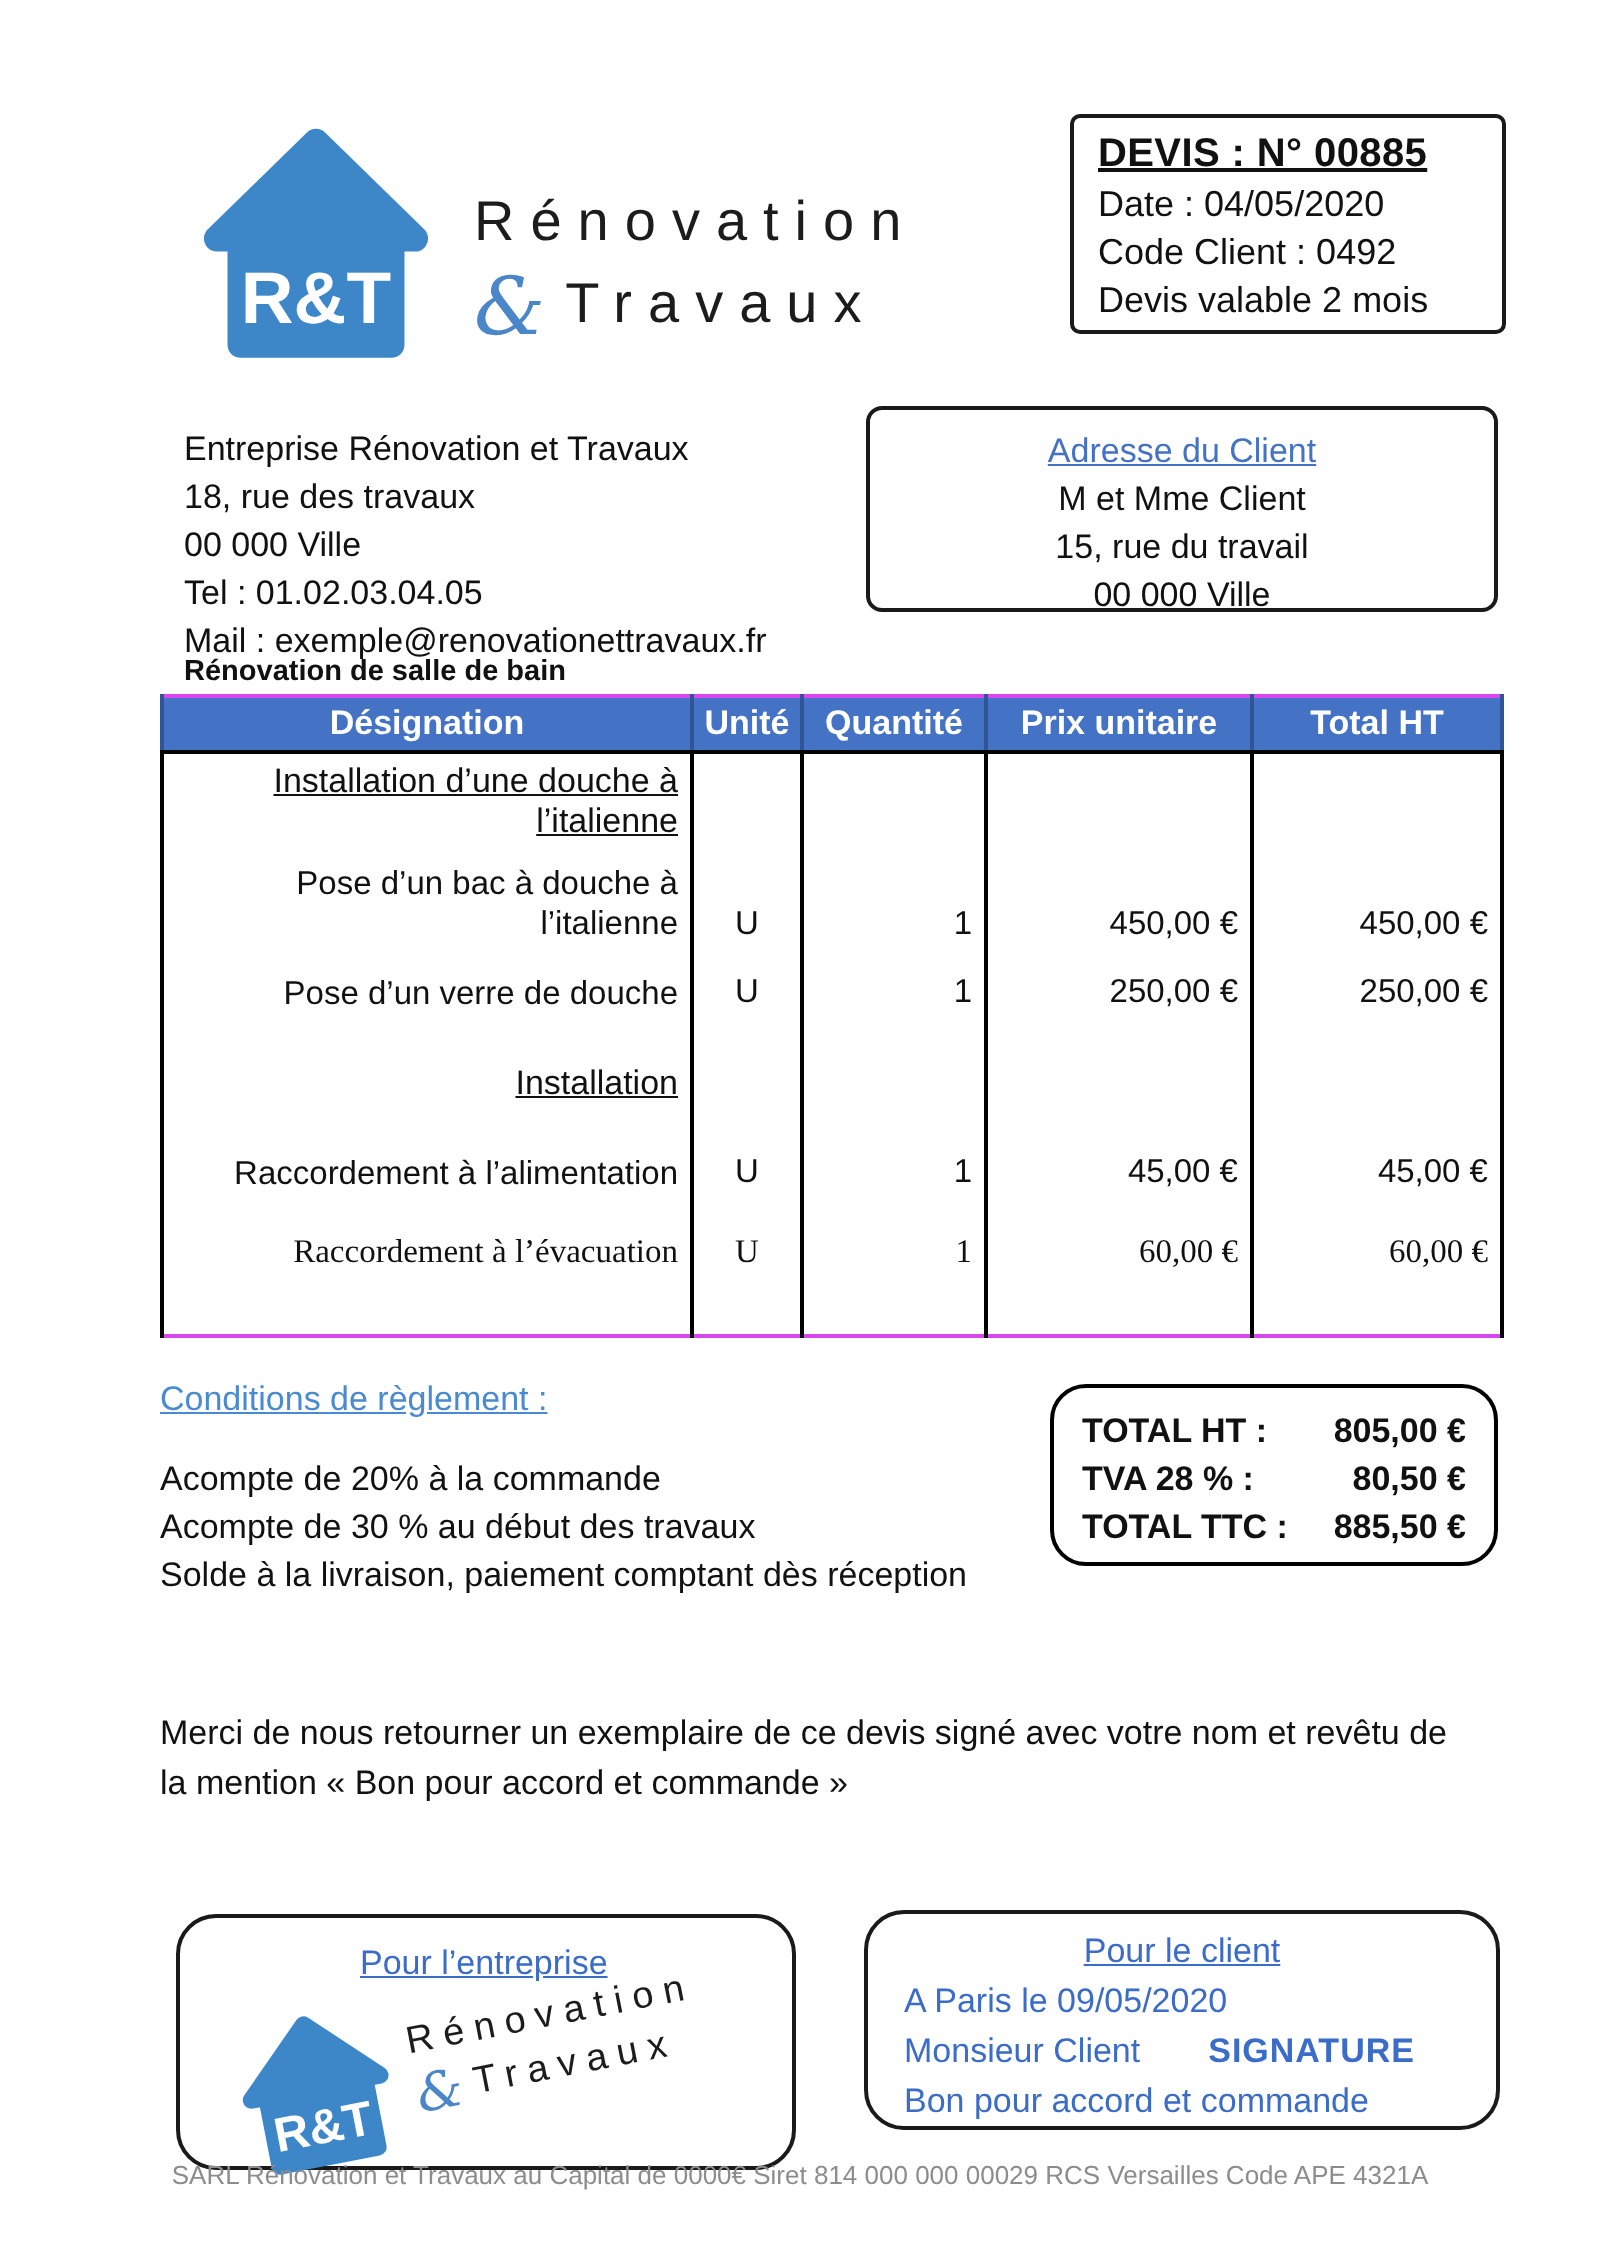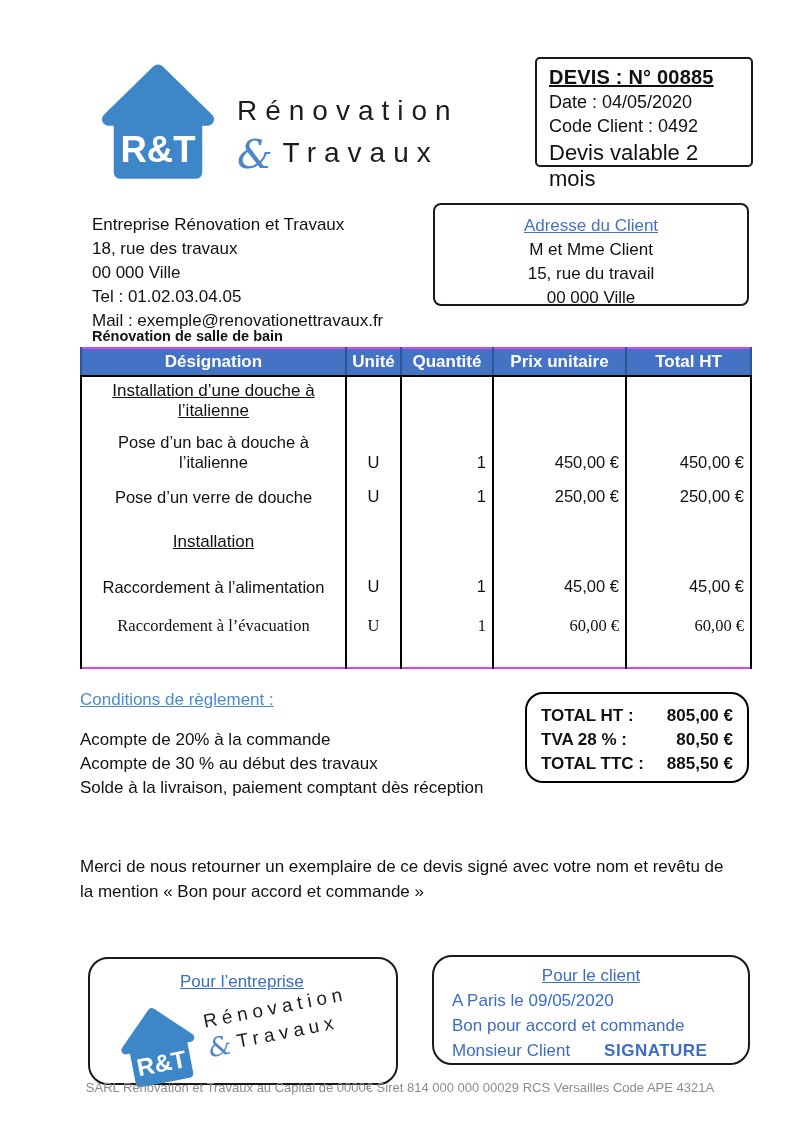--- a/index.html
+++ b/index.html
@@ -15,21 +15,21 @@
 
   
   .quote-box {
     position: absolute; left: 535px; top: 57px;
     width: 218px; height: 110px;
     border: 2px solid #1a1a1a; border-radius: 5px;
     padding: 7px 12px 0 12px;
   }
   .quote-box .qtitle { font-size: 20px; font-weight: bold; text-decoration: underline; letter-spacing: 0.2px; }
   .quote-box .qline  { font-size: 18px; margin-top: 3px; }
-  .quote-box .qsmall { font-size: 22px; margin-top: 3px; }
+  .quote-box .qsmall { font-size: 18px; margin-top: 3px; }
 
   
   .logo { position: absolute; left: 99px; top: 62px; display: flex; }
   .logo svg { width: 118px; height: 124px; }
   .wordmark { margin-left: 20px; padding-top: 33px; }
   .wm-line1 { font-size: 28px; letter-spacing: 8px; color: #1c1c1c; font-weight: 500; white-space: nowrap; }
   .wm-line2 { margin-top: 4px; white-space: nowrap; }
   .wm-amp { font-family: "DejaVu Serif", serif; font-style: italic; font-size: 40px; color: #4a86c8; vertical-align: -6px; }
   .wm-trav { font-size: 28px; letter-spacing: 8px; color: #1c1c1c; font-weight: 500; margin-left: 10px; }
 
@@ -63,21 +63,21 @@
     font-size: 17px; font-weight: bold;
     height: 28px; text-align: center;
     border-left: 2px solid #2f5597; border-right: 2px solid #2f5597;
     border-bottom: 2px solid #000;
   }
   table.items td {
     border-left: 2px solid #000; border-right: 2px solid #000;
     font-size: 16.5px; padding: 0 6px;
     vertical-align: top;
   }
-  td.desig { text-align: center; padding-left: 5px; padding-top: 3px; line-height: 20px; }
+  td.desig { text-align: right; padding-left: 5px; padding-top: 3px; line-height: 20px; }
   td.unit  { text-align: center; }
   td.qty   { text-align: right; padding-right: 7px; }
   td.price { text-align: right; padding-right: 8px; }
   td.total { text-align: right; padding-right: 8px; }
   tr.r1 { height: 56px; } tr.r2 { height: 52px; } tr.r3 { height: 44px; }
   tr.r4 { height: 46px; } tr.r5 { height: 39px; } tr.r6 { height: 40px; font-family: Liberation Serif, serif; }
   tr.filler { height: 15px; }
   tr.section td.desig { text-decoration: underline; font-size: 17px; padding-top: 4px; }
   tr.r2 td.unit, tr.r2 td.qty, tr.r2 td.price, tr.r2 td.total { vertical-align: bottom; padding-bottom: 12px; }
   tr.r3 td, tr.r5 td, tr.r6 td { padding-top: 3px; }
@@ -279,19 +279,19 @@
       <div class="stext">
         <div class="s1">Rénovation</div>
         <div class="s2"><span class="samp">&amp;</span><span class="strav">Travaux</span></div>
       </div>
     </div>
   </div>
 
   <div class="sig-client">
     <span class="stitle">Pour le client</span>
     <div class="sline">A Paris le 09/05/2020</div>
+    <div class="sline"><span>Monsieur Client</span><span class="signature">SIGNATURE</span></div>
     <div class="sline">Bon pour accord et commande</div>
-    <div class="sline"><span>Monsieur Client</span><span class="signature">SIGNATURE</span></div>
   </div>
 
   <div class="footer">SARL Rénovation et Travaux au Capital de 0000€ Siret 814 000 000 00029 RCS Versailles Code APE 4321A</div>
 
 </div>
 
 </body></html>

